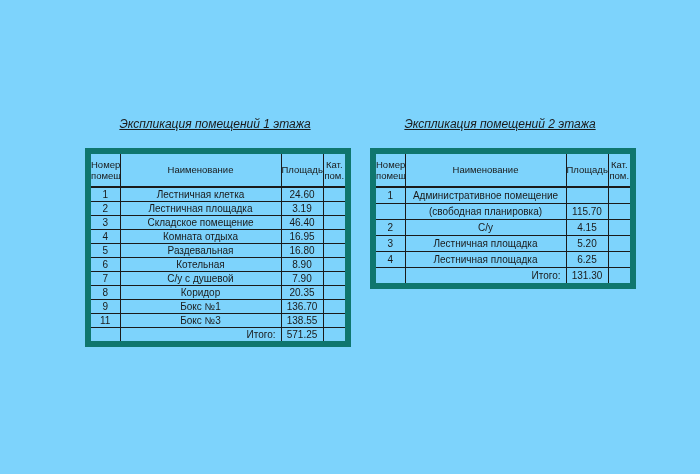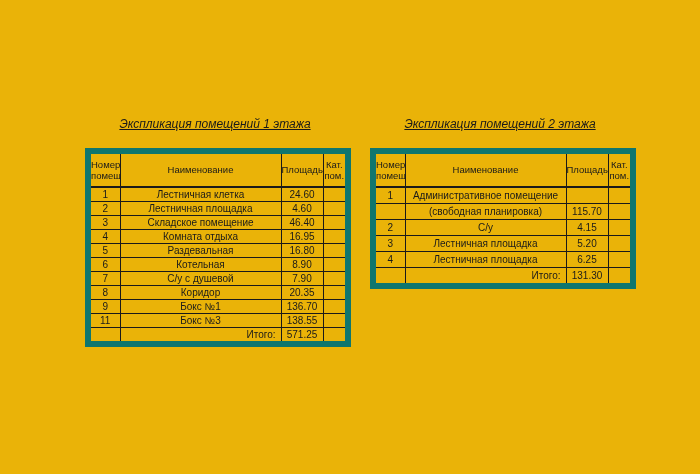--- a/index.html
+++ b/index.html
@@ -4,21 +4,21 @@
 <style>
   html, body {
     margin: 0;
     padding: 0;
     background: #ffffff;
   }
   .canvas {
     position: relative;
     width: 700px;
     height: 474px;
-    background: #eab308;
+    background: #7dd3fc;
     overflow: hidden;
     font-family: "Liberation Sans", sans-serif;
     color: #1a1a1a;
   }
   .expl {
     position: absolute;
     width: 260px;
   }
   .expl-1 { left: 85px;  top: 118px; }
   .expl-2 { left: 370px; top: 118px; }
@@ -97,21 +97,21 @@
       <tbody>
         <tr>
           <td class="c-num">1</td>
           <td class="c-name">Лестничная клетка</td>
           <td class="c-area">24.60</td>
           <td class="c-cat"></td>
         </tr>
         <tr>
           <td class="c-num">2</td>
           <td class="c-name">Лестничная площадка</td>
-          <td class="c-area">4.60</td>
+          <td class="c-area">3.19</td>
           <td class="c-cat"></td>
         </tr>
         <tr>
           <td class="c-num">3</td>
           <td class="c-name">Складское помещение</td>
           <td class="c-area">46.40</td>
           <td class="c-cat"></td>
         </tr>
         <tr>
           <td class="c-num">4</td>

